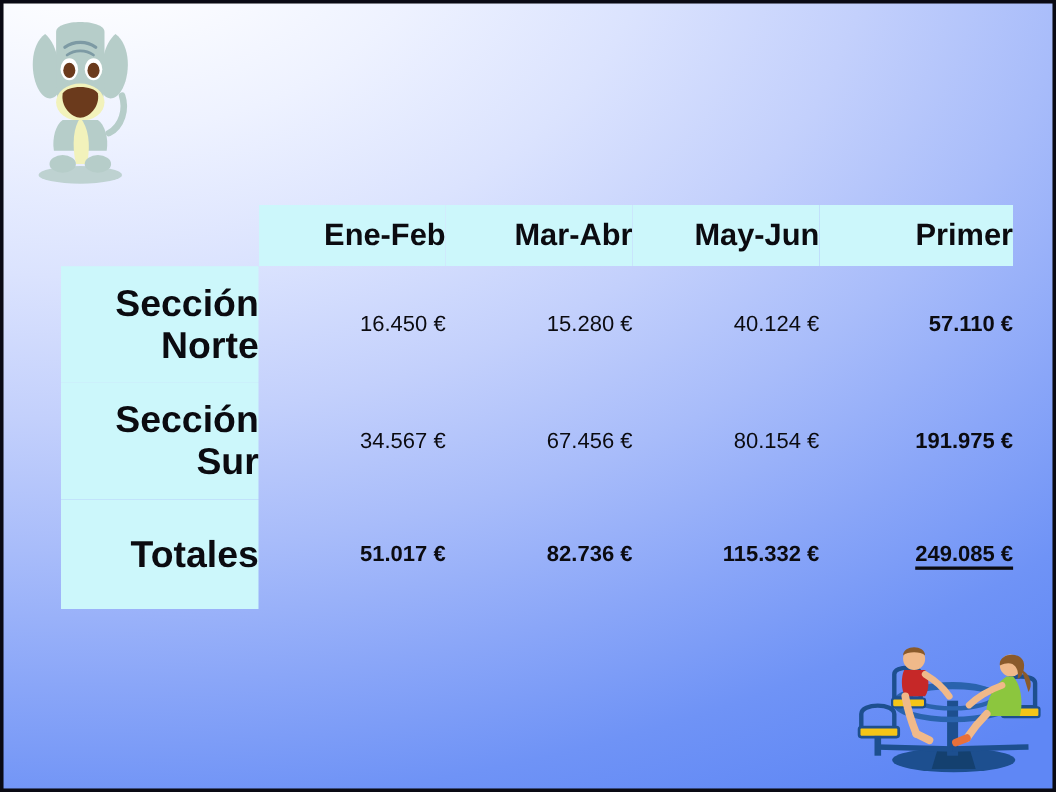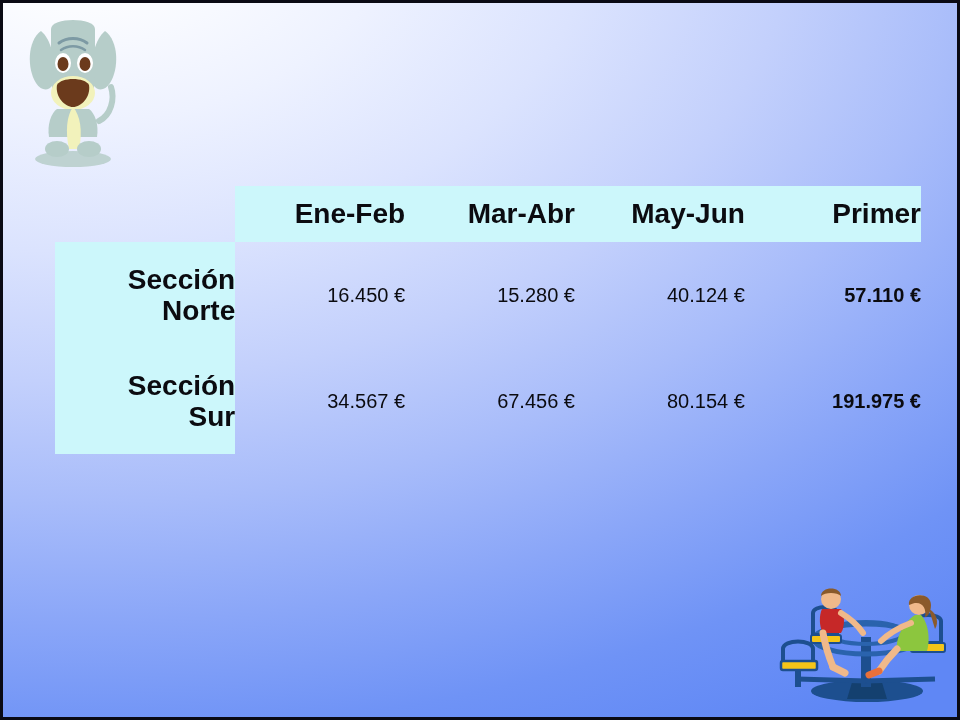--- a/index.html
+++ b/index.html
@@ -117,21 +117,21 @@
     border-left: 4px solid #000;
     border-right: 4px solid #000;
   }
   .hdr.mid  { border-left-width: 2px; border-right-width: 2px; }
   .hdr.first{ border-left-width: 4px; }
   .hdr.total{ border-left-width: 4px; border-right-width: 4px; }
 
   .rowlabel {
     background: #ccf7fb;
     font-weight: bold;
-    font-size: 28px;
+    font-size: 34px;
     line-height: 1.12;
     border-left: 4px solid #000;
     border-right: 4px solid #000;
   }
   .rowlabel.top    { border-top: 4px solid #000; }
   .rowlabel.mid    { border-top: 2px solid #5f7190; }
   .rowlabel.bottom { border-bottom: 4px solid #000; }
 
   
   .data {
@@ -227,20 +227,27 @@
         <td class="cell rowlabel mid">
           <span>Sección</span><br>
           <span>Sur</span>
         </td>
         <td class="cell data bdr-l-thick bdr-t-thin">34.567 €</td>
         <td class="cell data bdr-l-thin bdr-t-thin">67.456 €</td>
         <td class="cell data bdr-l-thin bdr-t-thin">80.154 €</td>
         <td class="cell data bold bdr-l-thick bdr-r-thick bdr-t-thin">191.975 €</td>
       </tr>
 
+      <tr class="r-tot">
+        <td class="cell rowlabel bottom">Totales</td>
+        <td class="cell data bold bdr-l-thick bdr-t-thick bdr-b-thick">51.017 €</td>
+        <td class="cell data bold bdr-l-thin bdr-t-thick bdr-b-thick">82.736 €</td>
+        <td class="cell data bold bdr-l-thin bdr-t-thick bdr-b-thick">115.332 €</td>
+        <td class="cell data bold grand bdr-l-thick bdr-r-thick bdr-t-thick bdr-b-thick">249.085 €</td>
+      </tr>
     </tbody>
   </table>
 
   <svg id="carousel-clipart" viewBox="0 0 180 128" xmlns="http://www.w3.org/2000/svg">
 
     <ellipse cx="92" cy="108" rx="56" ry="11" fill="#1d4f8f"></ellipse>
     <path d="M78 96 L106 96 L112 116 L72 116 Z" fill="#14406f"></path>
     <rect x="86" y="54" width="10" height="50" fill="#1d4f8f"></rect>
 
     <path d="M91 98 L22 96" stroke="#1d4f8f" stroke-width="5" fill="none"></path>

